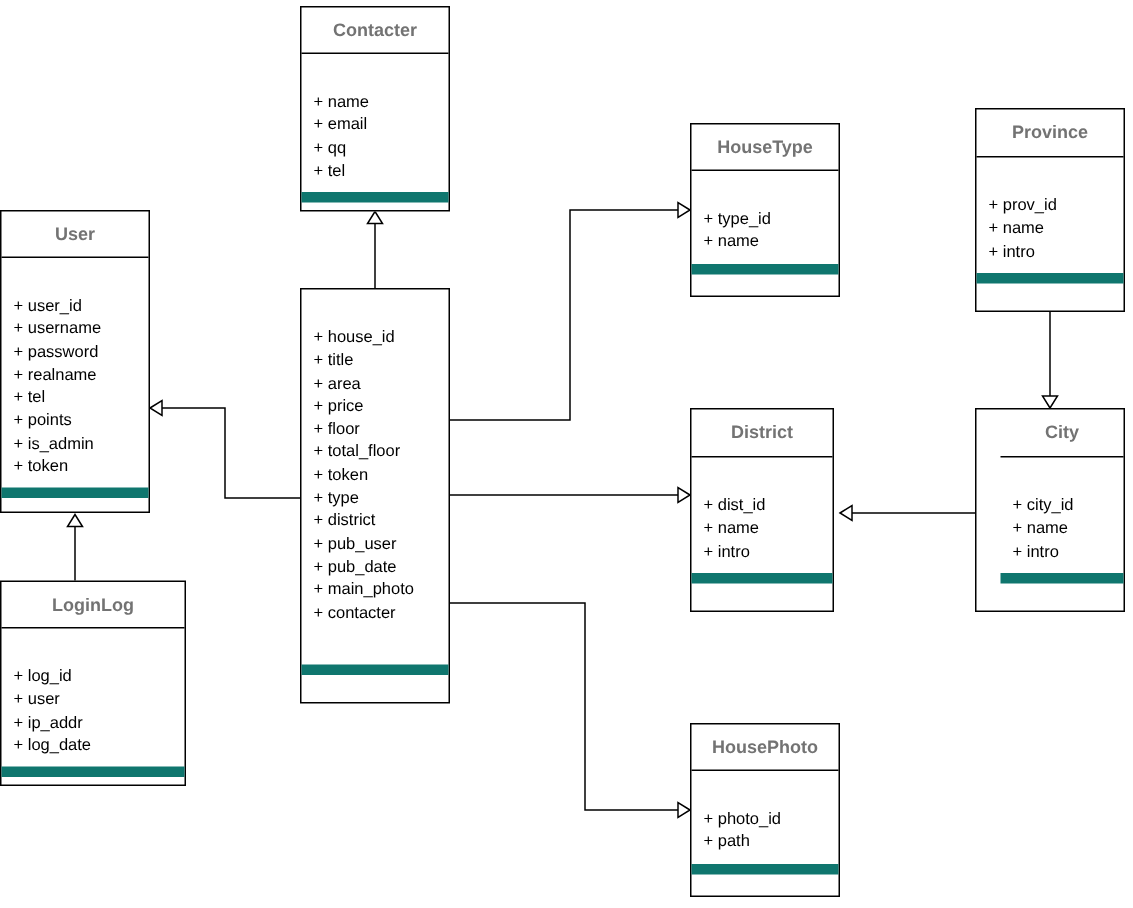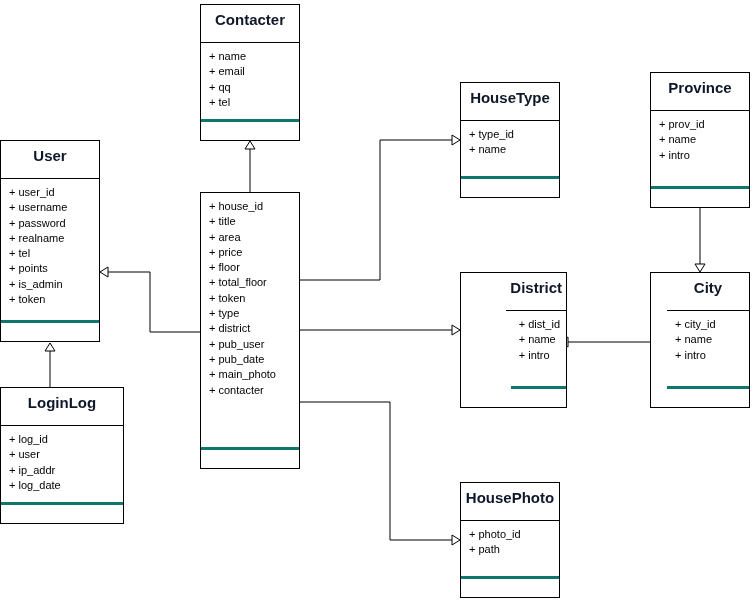--- a/index.html
+++ b/index.html
@@ -20,31 +20,32 @@
     box-sizing: border-box;
     background: #ffffff;
     border: 1px solid #000000;
     display: flex;
     flex-direction: column;
   }
   .uml-title {
     box-sizing: border-box;
     text-align: center;
     font-weight: bold;
-    font-size: 15px;
-    color: #0f172a;
+    font-size: 12px;
+    color: #737373;
     padding: 8px 4px 8px 4px;
     border-bottom: 1px solid #000000;
     line-height: 14px;
   }
   .uml-attrs {
     box-sizing: border-box;
     flex: 1 1 auto;
     padding: 6px 6px 6px 8px;
-    border-bottom: 3px solid #0f766e;
+    border-bottom: 7px solid #0f766e;
+    margin-top: 19px;
   }
   .uml-attr {
     font-size: 11px;
     color: #000000;
     line-height: 15.3px;
     white-space: nowrap;
   }
   .uml-ops {
     box-sizing: border-box;
     min-height: 18px;
@@ -144,21 +145,21 @@
           <div class="uml-attr">+ token</div>
           <div class="uml-attr">+ type</div>
           <div class="uml-attr">+ district</div>
           <div class="uml-attr">+ pub_user</div>
           <div class="uml-attr">+ pub_date</div>
           <div class="uml-attr">+ main_photo</div>
           <div class="uml-attr">+ contacter</div>
         </div>
         <div class="uml-ops" style="height: 18px;"></div>
       </div>
-      <div class="uml-class" style="left: 460px; top: 272px; width: 107px; height: 136px; align-items: flex-end;">
+      <div class="uml-class" style="left: 460px; top: 272px; width: 96px; height: 136px;">
         <div class="uml-title" style="height: 38px;">District</div>
         <div class="uml-attrs">
           <div class="uml-attr">+ dist_id</div>
           <div class="uml-attr">+ name</div>
           <div class="uml-attr">+ intro</div>
         </div>
         <div class="uml-ops" style="height: 18px;"></div>
       </div>
       <div class="uml-class" style="left: 650px; top: 272px; width: 100px; height: 136px; padding-left: 16px;">
         <div class="uml-title" style="height: 38px;">City</div>

